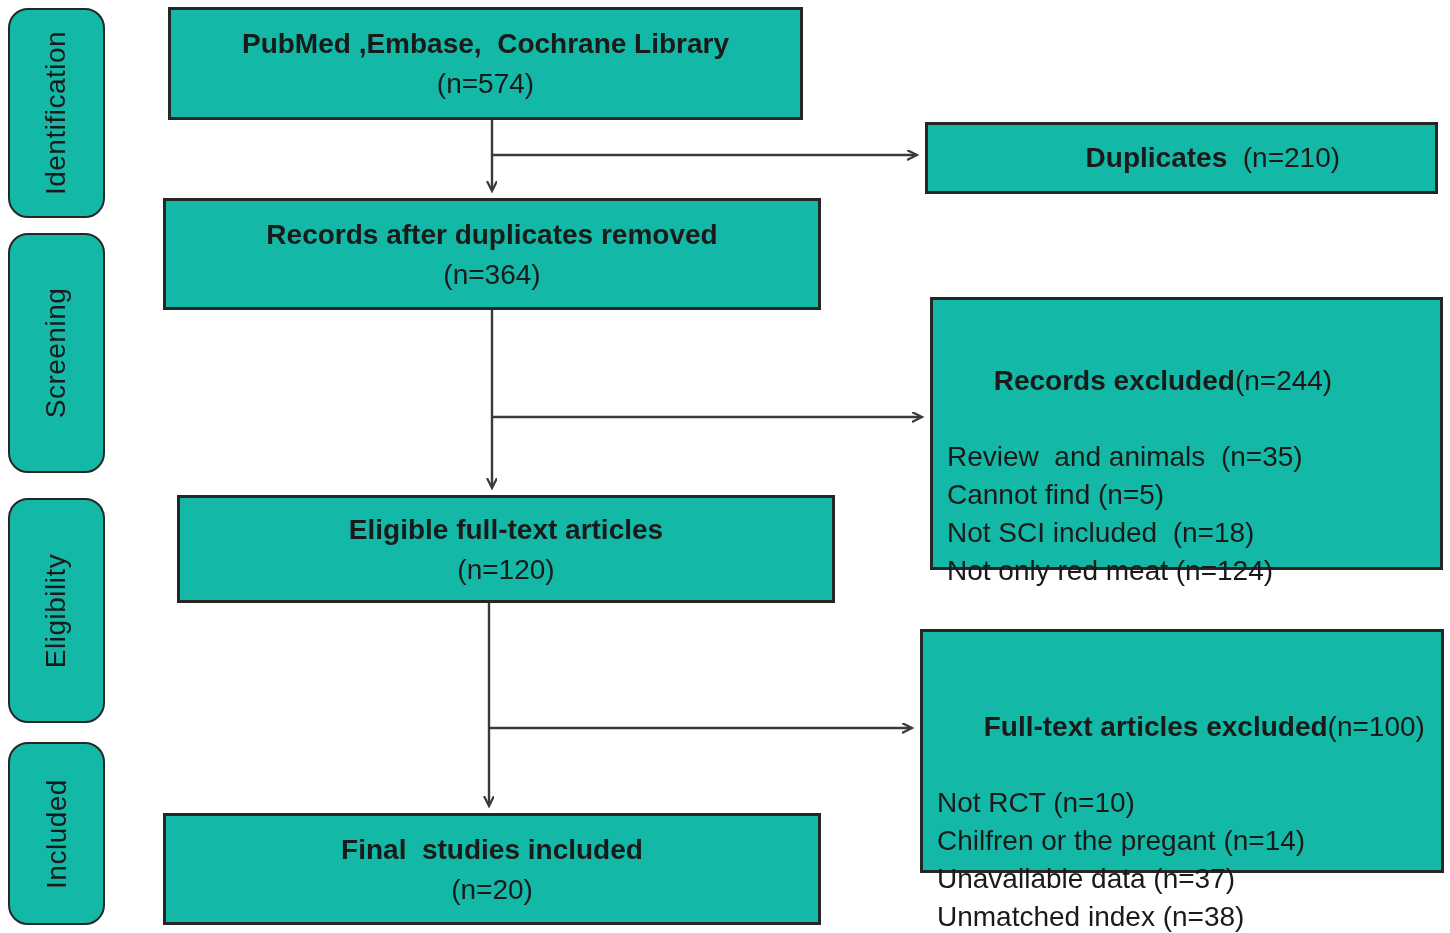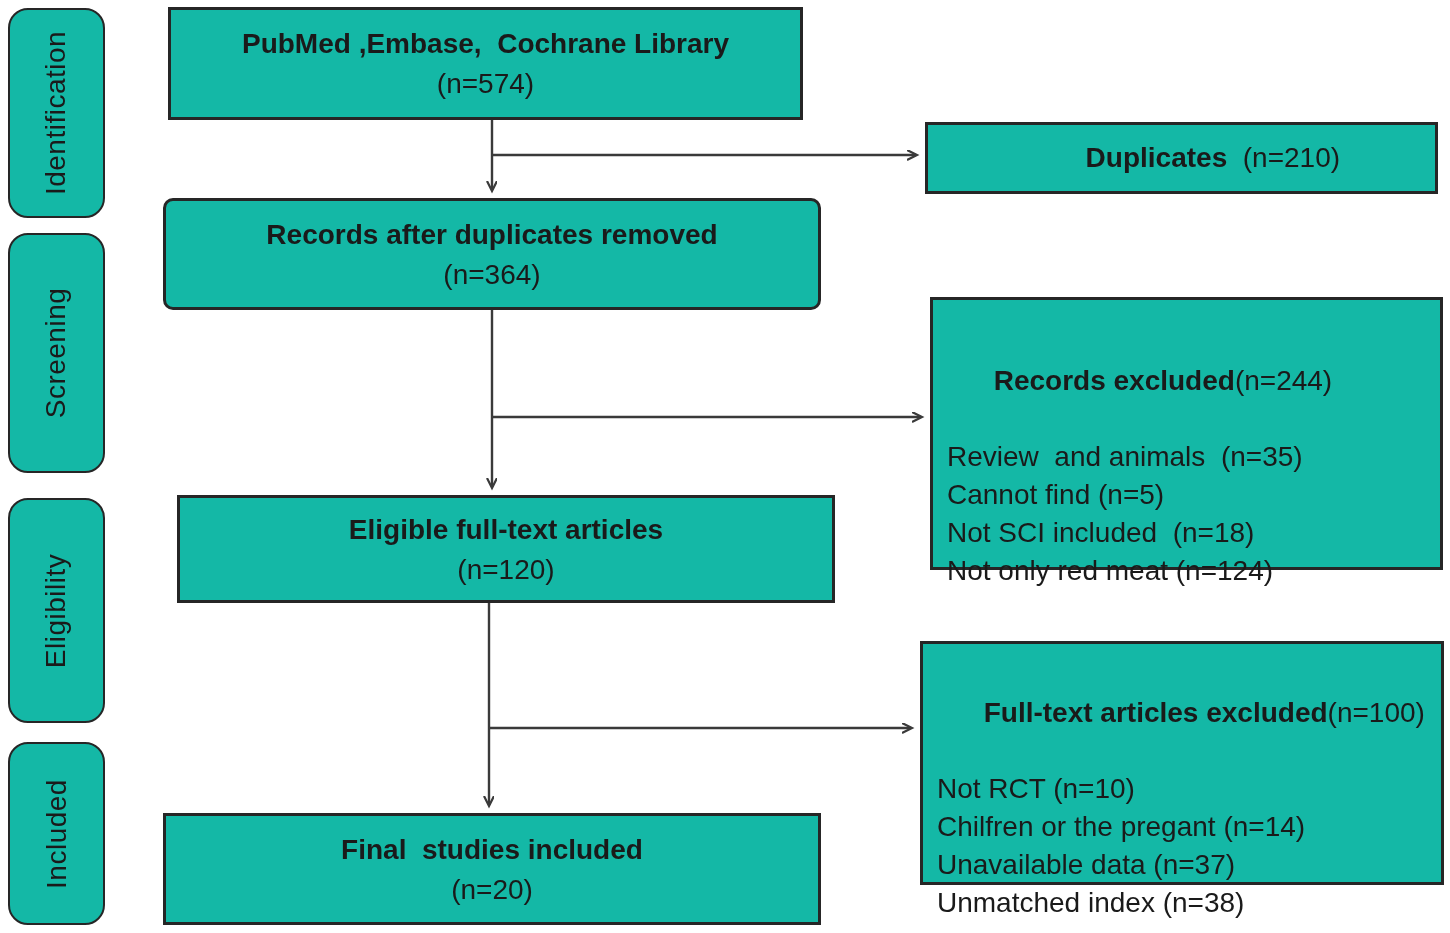--- a/index.html
+++ b/index.html
@@ -112,21 +112,21 @@
   </div>
   <div class="box stage" style="left:8px; top:742px; width:97px; height:183px;">
     <span class="vlabel">Included</span>
   </div>
 
   <div class="box flow" style="left:168px; top:7px; width:635px; height:113px;">
     <div class="t">PubMed ,Embase,  Cochrane Library</div>
     <div class="c">(n=574)</div>
   </div>
 
-  <div class="box flow" style="left:163px; top:198px; width:658px; height:112px;border-radius:10px;">
+  <div class="box flow" style="left:163px; top:198px; width:658px; height:112px;">
     <div class="t">Records after duplicates removed</div>
     <div class="c">(n=364)</div>
   </div>
 
   <div class="box flow" style="left:177px; top:495px; width:658px; height:108px;">
     <div class="t">Eligible full-text articles</div>
     <div class="c">(n=120)</div>
   </div>
 
   <div class="box flow" style="left:163px; top:813px; width:658px; height:112px;">
@@ -143,21 +143,21 @@
   <div class="box side side-list" style="left:930px; top:297px; width:513px; height:273px;">
     <div class="hdr">
       <span class="b">Records excluded</span><span>(n=244)</span>
     </div>
     <div class="line">Review  and animals  (n=35)</div>
     <div class="line">Cannot find (n=5)</div>
     <div class="line">Not SCI included  (n=18)</div>
     <div class="line">Not only red meat (n=124)</div>
   </div>
 
-  <div class="box side side-list" style="left:920px; top:629px; width:524px; height:244px; padding-top:12px;margin-top:12px;">
+  <div class="box side side-list" style="left:920px; top:629px; width:524px; height:244px; padding-top:38px;">
     <div class="hdr">
       <span class="b">Full-text articles excluded</span><span>(n=100)</span>
     </div>
     <div class="line">Not RCT (n=10)</div>
     <div class="line">Chilfren or the pregant (n=14)</div>
     <div class="line">Unavailable data (n=37)</div>
     <div class="line">Unmatched index (n=38)</div>
   </div>
 
 </div>

